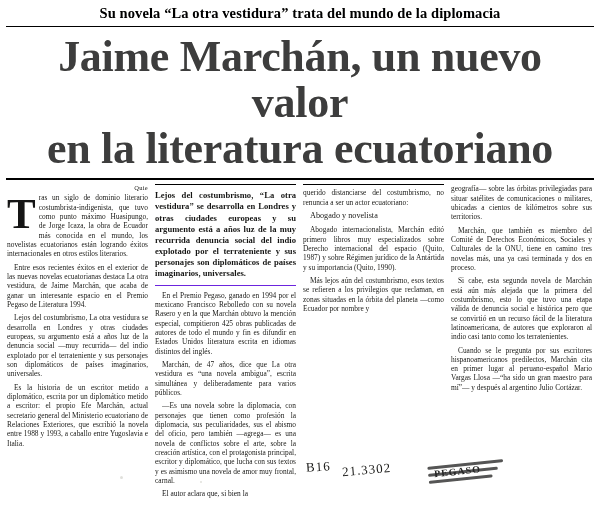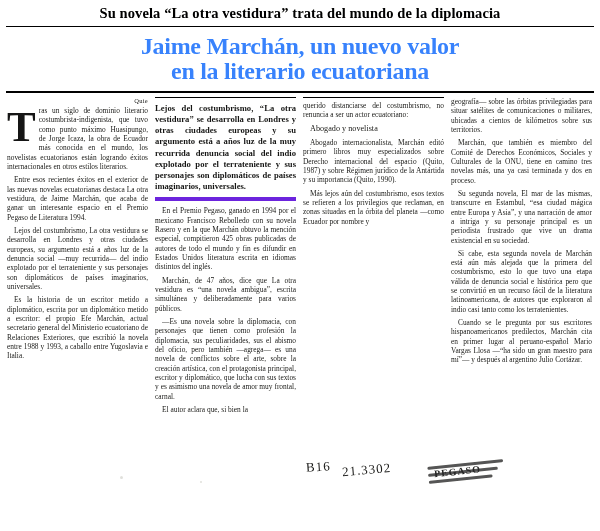--- a/index.html
+++ b/index.html
@@ -34,24 +34,24 @@
   }
   .rule-top {
     border-bottom: 1.5px solid #000;
     margin: 2px 6px 0 6px;
   }
   
   .headline {
     text-align: center;
     font-family: "Liberation Serif", serif;
     font-weight: bold;
-    font-size: 24px;
+    font-size: 44px;
     line-height: 1.04;
     padding: 7px 10px 4px 10px;
-    color: #3b82f6;
+    color: #404040;
     letter-spacing: -0.3px;
   }
   .headline .l2 { display: block; }
   .rule-headline {
     border-bottom: 2px solid #000;
     margin: 3px 6px 0 6px;
   }
   
   .body-area {
     display: flex;
@@ -102,21 +102,21 @@
     margin-bottom: 1px;
     letter-spacing: 0.3px;
   }
   
   .lead {
     font-weight: bold;
     font-size: 8.6px;
     line-height: 1.3;
     text-align: justify;
     padding: 2px 0 5px 0;
-    border-bottom: 4px solid #6d28d9;
+    border-bottom: 1px solid #6d28d9;
     margin-bottom: 5px;
   }
   .lead-rule-top {
     border-top: 1.5px solid #000;
     margin-bottom: 3px;
   }
   .subhead {
     font-weight: normal;
     font-size: 8.2px;
     margin: 5px 0 3px 0;
@@ -178,21 +178,21 @@
 </head>
 <body>
 
 <div class="page">
 
   <div class="kicker">Su novela “La otra vestidura” trata del mundo de la diplomacia</div>
   <div class="rule-top"></div>
 
   <div class="headline">
     <span>Jaime Marchán, un nuevo valor</span>
-    <span class="l2">en la literario ecuatoriana</span>
+    <span class="l2">en la literatura ecuatoriano</span>
   </div>
   <div class="rule-headline"></div>
 
   <div class="body-area">
 
     <div class="col">
       <div class="dropwrap">
         <span class="quien">Quie</span>
         <span class="dropcap">T</span>
         <p class="noind">ras un siglo de dominio literario costumbrista-indigenista, que tuvo como punto máximo Huasipungo, de Jorge Icaza, la obra de Ecuador más conocida en el mundo, los novelistas ecuatorianos están logrando éxitos internacionales en otros estilos literarios.</p>
@@ -216,21 +216,20 @@
       <div class="lead" style="visibility:hidden; height:0; padding:0; border:none; margin:0;">Lejos del costumbrismo, “La otra vestidura” se desarrolla en Londres y otras ciudades europeas y su argumento está a años luz de la muy recurrida denuncia social del indio explotado por el terrateniente y sus personajes son diplomáticos de países imaginarios, universales.</div>
       <p class="noind">querido distanciarse del costumbrismo, no renuncia a ser un actor ecuatoriano:</p>
       <p class="subhead">Abogado y novelista</p>
       <p>Abogado internacionalista, Marchán editó primero libros muy especializados sobre Derecho internacional del espacio (Quito, 1987) y sobre Régimen jurídico de la Antártida y su importancia (Quito, 1990).</p>
       <p>Más lejos aún del costumbrismo, esos textos se refieren a los privilegios que reclaman, en zonas situadas en la órbita del planeta —como Ecuador por nombre y</p>
     </div>
 
     <div class="col">
       <p class="noind">geografía— sobre las órbitas privilegiadas para situar satélites de comunicaciones o militares, ubicadas a cientos de kilómetros sobre sus territorios.</p>
       <p>Marchán, que también es miembro del Comité de Derechos Económicos, Sociales y Culturales de la ONU, tiene en camino tres novelas más, una ya casi terminada y dos en proceso.</p>
-      <p>Su segunda novela, El mar de las mismas, transcurre en Estambul, “esa ciudad mágica entre Europa y Asia”, y una narración de amor a intriga y su personaje principal es un periodista frustrado que vive un drama existencial en su sociedad.</p>
       <p>Si cabe, esta segunda novela de Marchán está aún más alejada que la primera del costumbrismo, esto lo que tuvo una etapa válida de denuncia social e histórica pero que se convirtió en un recurso fácil de la literatura latinoamericana, de autores que exploraron al indio casi tanto como los terratenientes.</p>
       <p>Cuando se le pregunta por sus escritores hispanoamericanos predilectos, Marchán cita en primer lugar al peruano-español Mario Vargas Llosa —“ha sido un gran maestro para mí”— y después al argentino Julio Cortázar.</p>
     </div>
 
   </div>
 
   <div class="bottom-zone">
     <span class="hand hand1">B16</span>
     <span class="hand hand2">21.3302</span>
     <div class="stamp">

